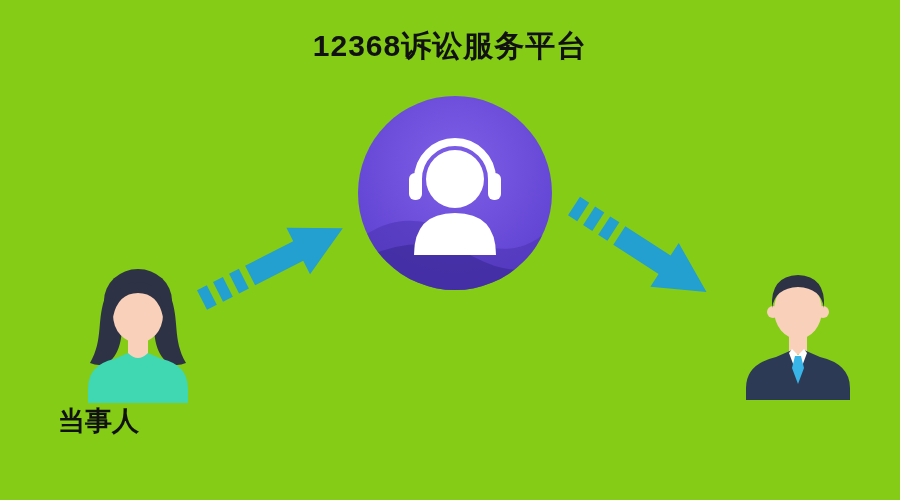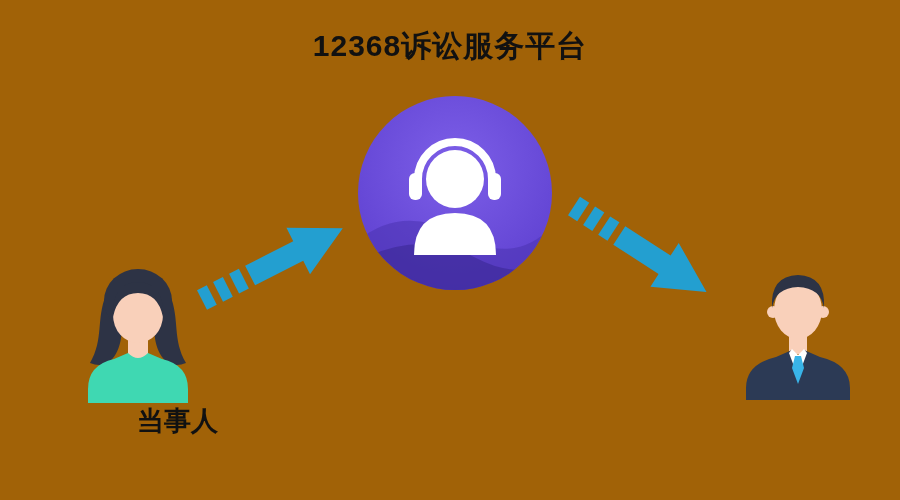--- a/index.html
+++ b/index.html
@@ -1,35 +1,35 @@
 <!DOCTYPE html>
 <html><head>
 <meta charset="utf-8">
 <style>
   html,body{margin:0;padding:0;background:#ffffff;}
   .stage{
     position:relative;
     width:900px;height:500px;
-    background:#a16207;
+    background:#84cc16;
     overflow:hidden;
     font-family:"Liberation Sans", sans-serif;
   }
   .title{
     position:absolute;
     top:26px;left:0;width:100%;
     text-align:center;
     font-size:30px;
     font-weight:700;
     color:#111111;
     letter-spacing:1px;
   }
   .node-label{
     position:absolute;
     width:160px;
-    text-align:right;
+    text-align:left;
     font-size:27px;
     font-weight:700;
     color:#111111;
   }
   .label-left{left:58px;top:403px;}
   .label-right{left:718px;top:403px;}
   svg.diagram{position:absolute;left:0;top:0;}
 </style>
 </head>
 <body>

